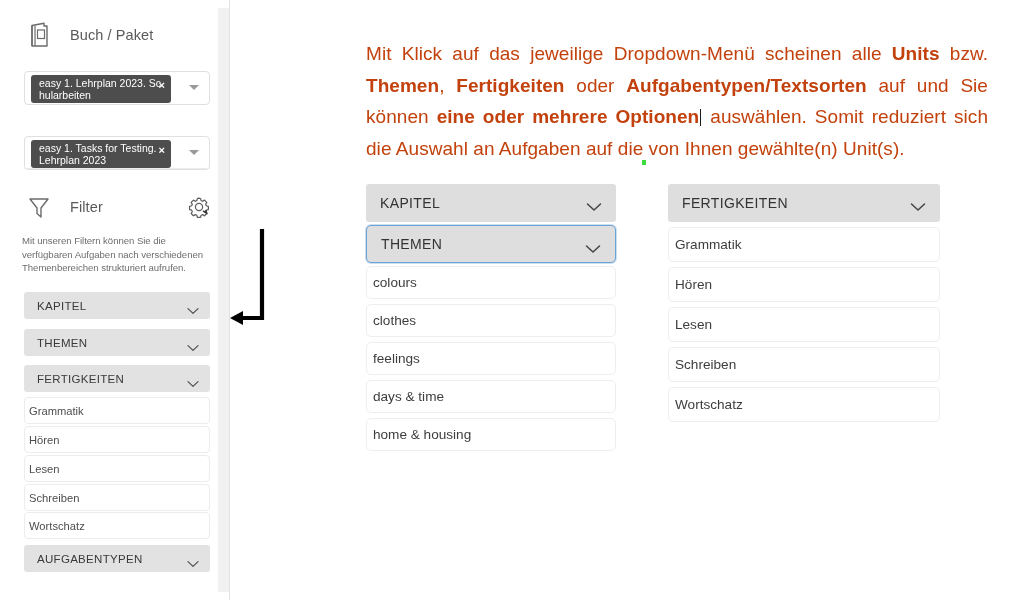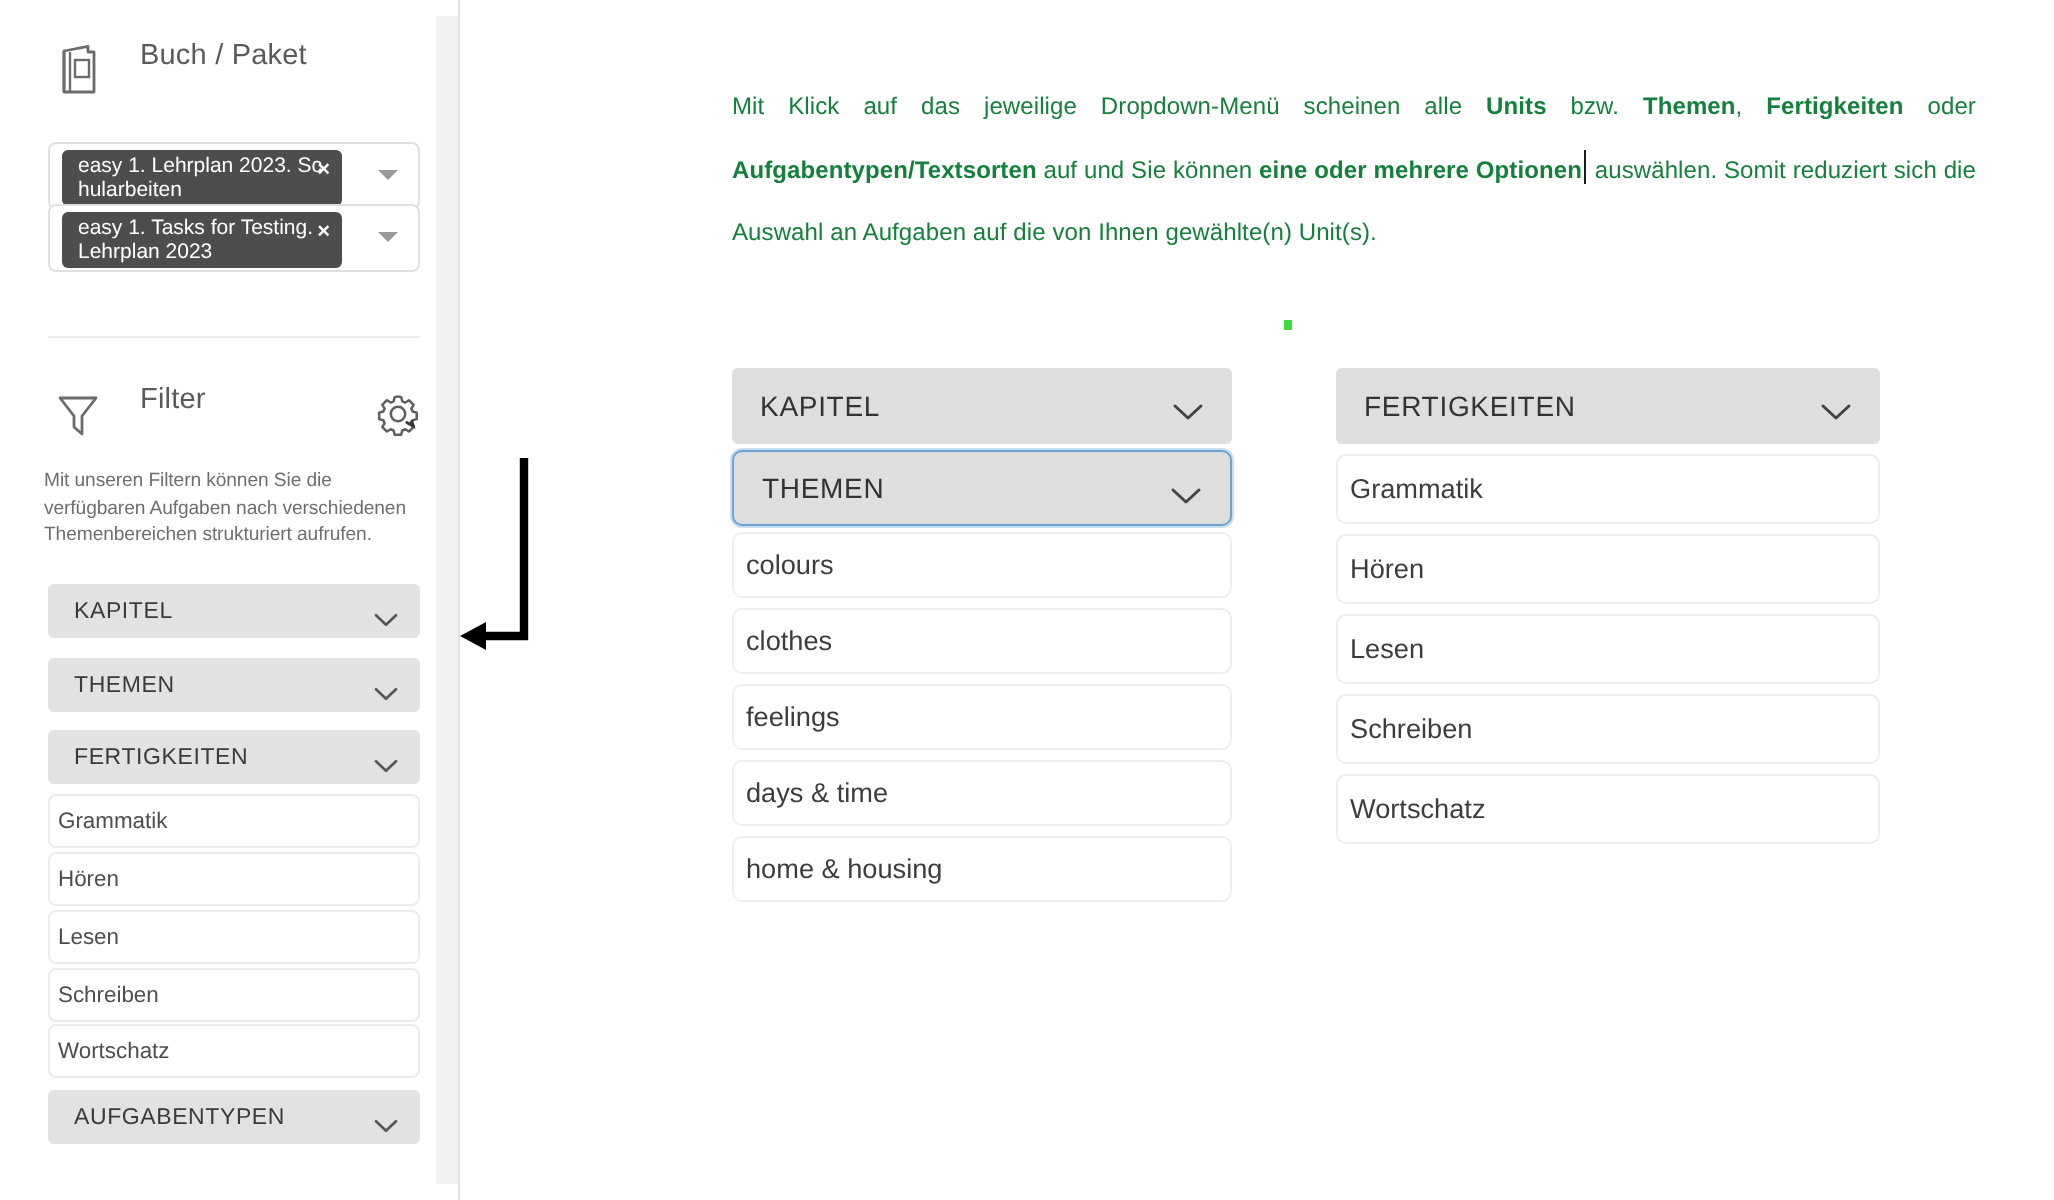--- a/index.html
+++ b/index.html
@@ -37,20 +37,21 @@
   #sidebar-divider {
     position: absolute;
     left: 229px; top: 0;
     width: 1px; height: 600px;
     background: #e3e3e3;
   }
 
   .side-head {
     position: absolute;
     display: flex;
+    align-items: center;
   }
   .side-head .icon {
     width: 30px;
     height: 30px;
     display: flex;
     align-items: center;
     justify-content: center;
     flex: 0 0 auto;
   }
   .side-head .label {
@@ -74,21 +75,21 @@
     position: absolute;
     left: 24px;
     width: 186px;
     height: 34px;
     border: 1px solid #e0e0e0;
     border-radius: 4px;
     background: #fff;
     box-sizing: border-box;
   }
   #chip-select-1 { top: 71px; }
-  #chip-select-2 { top: 102px; }
+  #chip-select-2 { top: 136px; }
   .chip {
     position: absolute;
     left: 6px; top: 3px;
     width: 140px;
     height: 28px;
     background: #4d4d4d;
     border-radius: 3px;
     color: #ffffff;
     font-size: 10.5px;
     line-height: 12.4px;
@@ -171,23 +172,23 @@
     font-size: 11.2px;
     color: #4d4d4d;
     margin-left: 4px;
   }
 
   
   #paragraph {
     position: absolute;
     left: 366px; top: 38px;
     width: 622px;
-    font-size: 12px;
+    font-size: 19px;
     line-height: 31.5px;
-    color: #15803d;
+    color: #c2410c;
     text-align: justify;
     letter-spacing: .05px;
   }
   #paragraph b { font-weight: bold; }
   .text-caret {
     display: inline-block;
     width: 1px;
     height: 17px;
     background: #1c1c1c;
     vertical-align: -3px;

